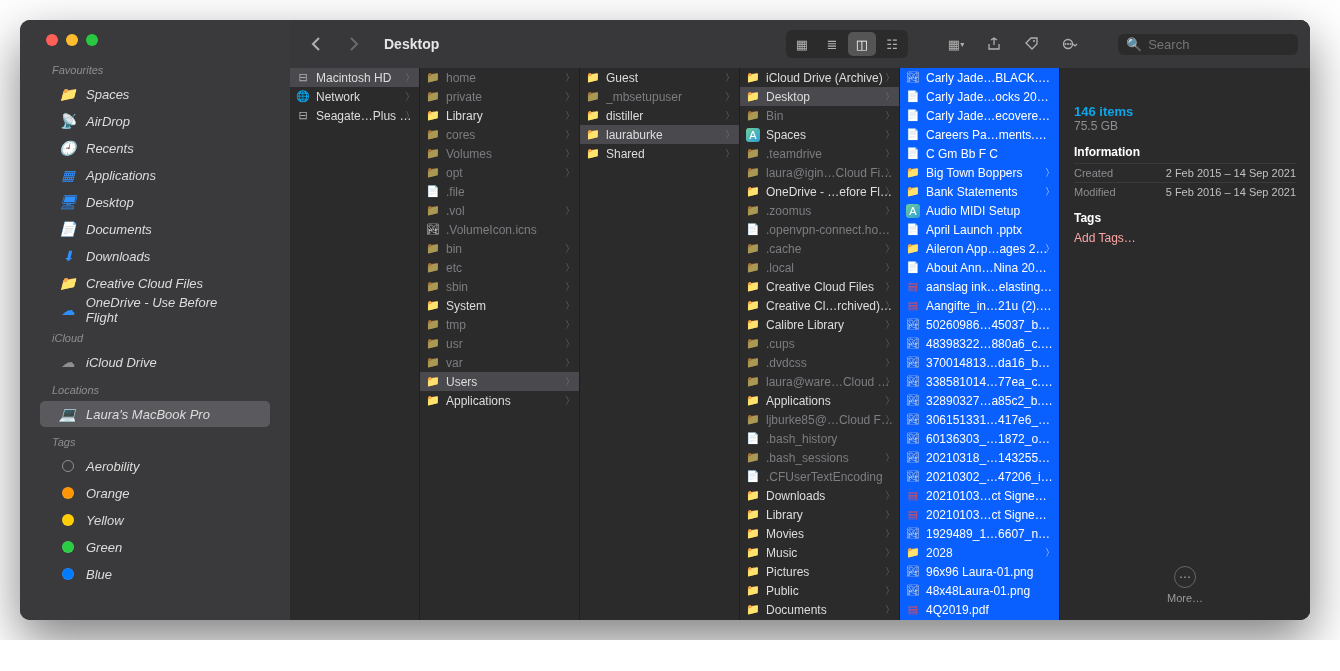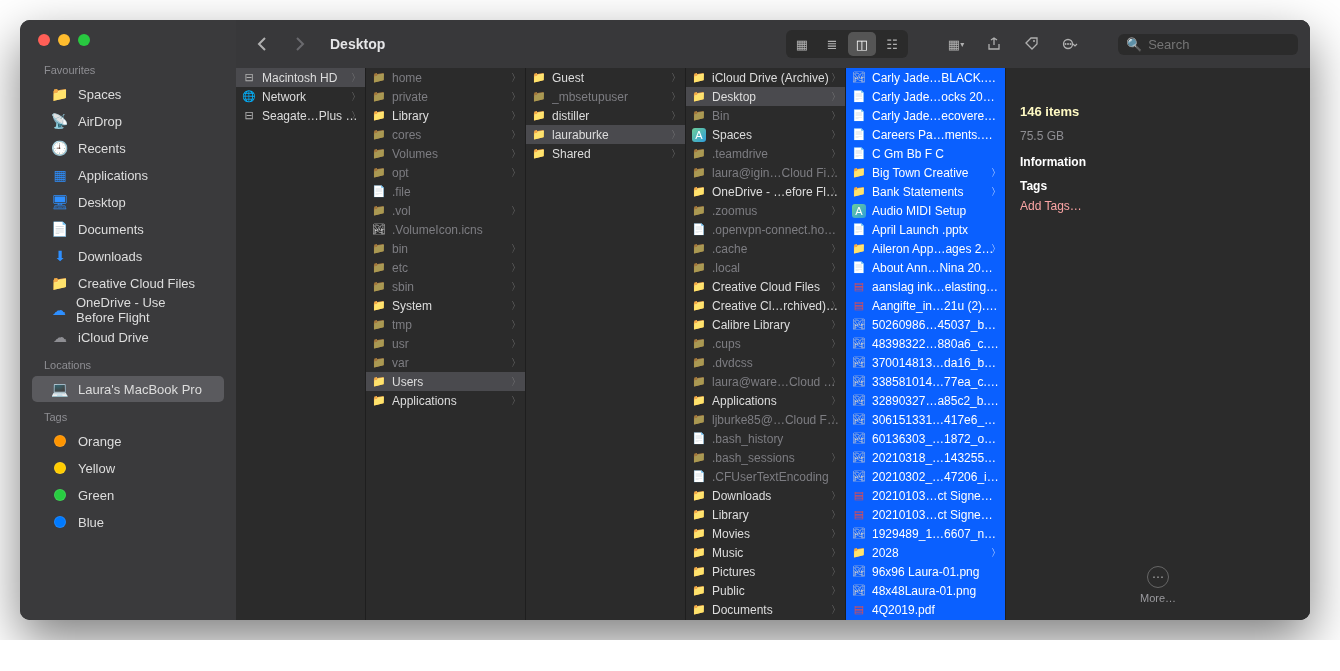--- a/index.html
+++ b/index.html
@@ -3,21 +3,21 @@
 <meta charset="utf-8">
 <style>
   * { box-sizing: border-box; margin: 0; padding: 0; font-family: -apple-system, "Helvetica Neue", Arial, sans-serif; }
   body { background: #fff; padding: 20px; }
   .window {
     width: 1290px; height: 600px; background: #2b2b2b; border-radius: 10px;
     display: flex; overflow: hidden; box-shadow: 0 20px 50px rgba(0,0,0,.5);
     color: #ddd; font-size: 13px; position: relative;
   }
   
-  .sidebar { width: 216px; background: #3a3a3c; padding: 8px 4px; overflow-y: auto; }
+  .sidebar { width: 270px; background: #3a3a3c; padding: 8px 12px; overflow-y: auto; font-style: italic; }
   .traffic { display:flex; gap:8px; padding:6px 14px 10px; }
   .dot { width:12px; height:12px; border-radius:50%; }
   .section-label { color:#8e8e93; font-size:11px; padding:8px 20px 4px; }
   .sb-item { display:flex; align-items:center; gap:10px; padding:4px 20px; height:26px; cursor:default; border-radius:5px; margin:1px 8px; }
   .sb-item.sel { background:#5a5a5e; }
   .sb-item .ic { width:16px; height:16px; display:flex; align-items:center; justify-content:center; font-size:14px; }
   .tag-dot { width:12px; height:12px; border-radius:50%; border:1px solid rgba(255,255,255,.1); }
   .tag-dot.outline { background:transparent; border:1.5px solid #8e8e93; }
   
   .main { flex:1; display:flex; flex-direction:column; background:#2b2b2b; }
@@ -48,21 +48,21 @@
   .fic.pdf { color:#e54b4b; }
   .fic.doc { color:#4a8fe7; }
   .fic.app { background:linear-gradient(135deg,#6fcf97,#2d9cdb); border-radius:3px; color:#fff; font-size:8px; }
   
   .preview { flex:1; background:#2b2b2b; padding:16px 14px; display:flex; flex-direction:column; align-items:center; overflow-y:auto; }
   .thumb { width:130px; height:160px; background:#fff; border-radius:4px; position:relative; display:flex; align-items:flex-end; justify-content:center; padding-bottom:28px; box-shadow:0 4px 12px rgba(0,0,0,.5); }
   .thumb::after { content:""; position:absolute; top:0; right:0; width:32px; height:32px; background:linear-gradient(135deg,#fff 50%,#d0d0d0 50%); border-bottom-left-radius:4px; }
   .thumb svg { width:80px; height:70px; }
   .thumb-label { position:absolute; bottom:8px; font-weight:600; color:#555; font-size:14px; letter-spacing:1px; }
   .meta { width:100%; margin-top:20px; font-size:12px; }
-  .meta h3 { font-size:13px; color:#fef9c3; margin-bottom:10px; }
+  .meta h3 { font-size:13px; color:#0ea5e9; margin-bottom:0; }
   .meta .sub { color:#8e8e93; margin-bottom:12px; }
   .meta .sect { color:#fff; font-weight:600; margin-top:10px; margin-bottom:4px; }
   .meta .kv { display:flex; justify-content:space-between; color:#8e8e93; padding:3px 0; border-top:1px solid #3a3a3c; font-size:11px; }
   .meta .kv span:last-child { color:#c0c0c4; }
   .more { margin-top:auto; padding-top:18px; color:#9a9a9e; font-size:11px; text-align:center; }
   .more-ic { width:22px; height:22px; border:1px solid #666; border-radius:50%; margin:0 auto 4px; display:flex; align-items:center; justify-content:center; color:#aaa; font-size:12px; }
   
   ::-webkit-scrollbar { width:0; height:0; }
 </style>
 </head>
@@ -107,30 +107,37 @@
           <span>Downloads</span>
         </div>
         <div class="sb-item">
           <span class="ic" style="color: rgb(46, 143, 255);">📁</span>
           <span>Creative Cloud Files</span>
         </div>
         <div class="sb-item">
           <span class="ic" style="color: rgb(46, 143, 255);">☁</span>
           <span>OneDrive - Use Before Flight</span>
         </div>
+        <div class="section-label">iCloud</div>
         <div class="sb-item">
           <span class="ic" style="color: rgb(142, 142, 147);">☁</span>
           <span>iCloud Drive</span>
         </div>
         <div class="section-label">Locations</div>
         <div class="sb-item sel">
           <span class="ic" style="color: rgb(176, 176, 176);">💻</span>
           <span>Laura's MacBook Pro</span>
         </div>
         <div class="section-label">Tags</div>
+        <div class="sb-item">
+          <span class="ic">
+            <span class="tag-dot outline"></span>
+          </span>
+          <span>Aerobility</span>
+        </div>
         <div class="sb-item">
           <span class="ic">
             <span class="tag-dot" style="background: rgb(255, 149, 0);"></span>
           </span>
           <span>Orange</span>
         </div>
         <div class="sb-item">
           <span class="ic">
             <span class="tag-dot" style="background: rgb(255, 204, 0);"></span>
           </span>
@@ -497,21 +504,21 @@
             <div class="row hi">
               <span class="fic doc">📄</span>
               <span class="fname">Careers Pa…ments.pptx</span>
             </div>
             <div class="row hi">
               <span class="fic doc">📄</span>
               <span class="fname">C Gm Bb F C</span>
             </div>
             <div class="row hi">
               <span class="fic folder">📁</span>
-              <span class="fname">Big Town Creative</span>
+              <span class="fname">Big Town Boppers</span>
               <span class="chev">〉</span>
             </div>
             <div class="row hi">
               <span class="fic folder">📁</span>
               <span class="fname">Bank Statements</span>
               <span class="chev">〉</span>
             </div>
             <div class="row hi">
               <span class="fic app">A</span>
               <span class="fname">Audio MIDI Setup</span>
@@ -604,20 +611,28 @@
             </div>
             <div class="row hi"></div>
           </div>
         </div>
 
       <div class="preview">
         <div class="meta">
           <h3>146 items</h3>
           <div class="sub">75.5 GB</div>
           <div class="sect">Information</div>
+          <div class="kv">
+              <span>Created</span>
+              <span>2 Feb 2015 – 14 Sep 2021</span>
+            </div>
+          <div class="kv">
+              <span>Modified</span>
+              <span>5 Feb 2016 – 14 Sep 2021</span>
+            </div>
           <div class="sect">Tags</div>
           <div style="color:#fca5a5;font-size:12px;padding-top:2px">Add Tags…</div>
         </div>
         <div class="more">
           <div class="more-ic">⋯</div>
           <span>More…</span>
         </div>
       </div>
     </div>
   </div>

